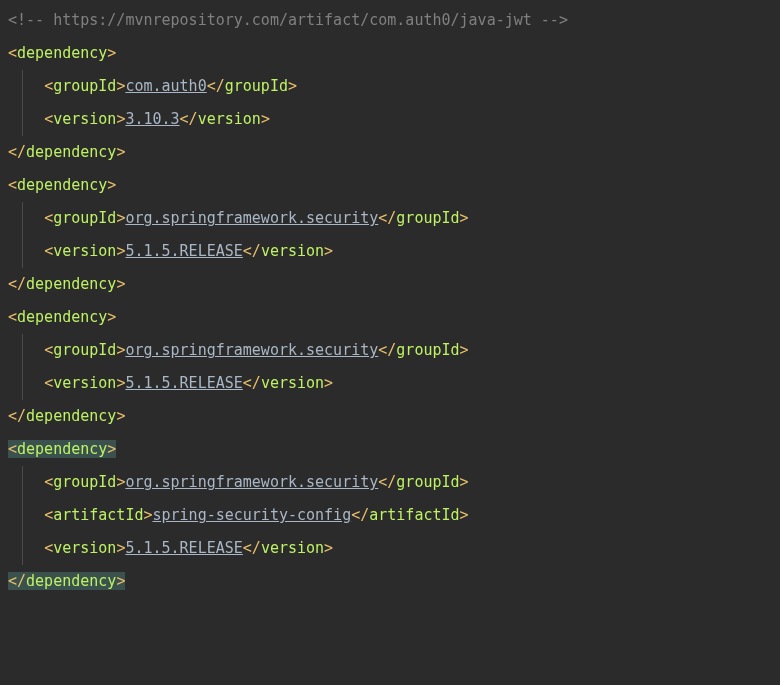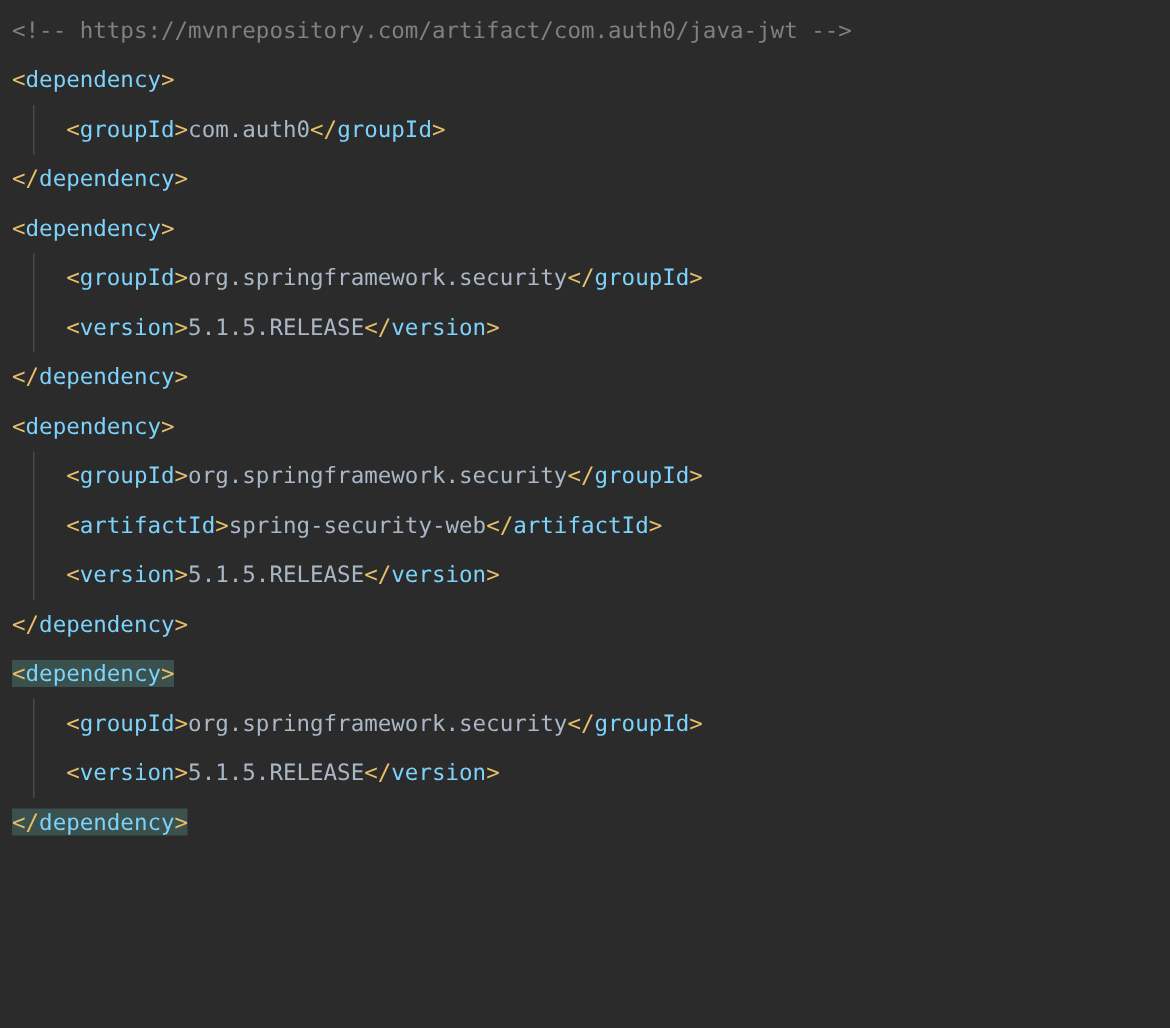--- a/index.html
+++ b/index.html
@@ -22,39 +22,40 @@
     .indent-guide {
       position: absolute;
       left: 22px;
       top: 0;
       bottom: 0;
       width: 1px;
       background: #4b4b4b;
     }
     .comment { color: #808080; }
     .bracket { color: #e8bf6a; }
-    .tag { color: #7dd3fc; }
-    .text { color: #a9b7c6; }
+    .tag { color: #bef264; }
+    .text { color: #a9b7c6; text-decoration: underline; }
     .hl-open { background: #3b514d; }
     .hl-close { background: #3b514d; }
   </style>
 </head>
 <body>
 
 <div id="editor">
     <div class="line"><span class="comment">&lt;!-- https://mvnrepository.com/artifact/com.auth0/java-jwt --&gt;</span></div>
     <div class="line"><span class="bracket">&lt;</span><span class="tag">dependency</span><span class="bracket">&gt;</span></div>
     <div class="line"><span class="indent-guide"></span>    <span class="bracket">&lt;</span><span class="tag">groupId</span><span class="bracket">&gt;</span><span class="text">com.auth0</span><span class="bracket">&lt;/</span><span class="tag">groupId</span><span class="bracket">&gt;</span></div>
+    <div class="line"><span class="indent-guide"></span>    <span class="bracket">&lt;</span><span class="tag">version</span><span class="bracket">&gt;</span><span class="text">3.10.3</span><span class="bracket">&lt;/</span><span class="tag">version</span><span class="bracket">&gt;</span></div>
     <div class="line"><span class="bracket">&lt;/</span><span class="tag">dependency</span><span class="bracket">&gt;</span></div>
     <div class="line"><span class="bracket">&lt;</span><span class="tag">dependency</span><span class="bracket">&gt;</span></div>
     <div class="line"><span class="indent-guide"></span>    <span class="bracket">&lt;</span><span class="tag">groupId</span><span class="bracket">&gt;</span><span class="text">org.springframework.security</span><span class="bracket">&lt;/</span><span class="tag">groupId</span><span class="bracket">&gt;</span></div>
     <div class="line"><span class="indent-guide"></span>    <span class="bracket">&lt;</span><span class="tag">version</span><span class="bracket">&gt;</span><span class="text">5.1.5.RELEASE</span><span class="bracket">&lt;/</span><span class="tag">version</span><span class="bracket">&gt;</span></div>
     <div class="line"><span class="bracket">&lt;/</span><span class="tag">dependency</span><span class="bracket">&gt;</span></div>
     <div class="line"><span class="bracket">&lt;</span><span class="tag">dependency</span><span class="bracket">&gt;</span></div>
     <div class="line"><span class="indent-guide"></span>    <span class="bracket">&lt;</span><span class="tag">groupId</span><span class="bracket">&gt;</span><span class="text">org.springframework.security</span><span class="bracket">&lt;/</span><span class="tag">groupId</span><span class="bracket">&gt;</span></div>
-    <div class="line"><span class="indent-guide"></span>    <span class="bracket">&lt;</span><span class="tag">artifactId</span><span class="bracket">&gt;</span><span class="text">spring-security-web</span><span class="bracket">&lt;/</span><span class="tag">artifactId</span><span class="bracket">&gt;</span></div>
     <div class="line"><span class="indent-guide"></span>    <span class="bracket">&lt;</span><span class="tag">version</span><span class="bracket">&gt;</span><span class="text">5.1.5.RELEASE</span><span class="bracket">&lt;/</span><span class="tag">version</span><span class="bracket">&gt;</span></div>
     <div class="line"><span class="bracket">&lt;/</span><span class="tag">dependency</span><span class="bracket">&gt;</span></div>
     <div class="line"><span class="hl-open"><span class="bracket">&lt;</span><span class="tag">dependency</span><span class="bracket">&gt;</span></span></div>
     <div class="line"><span class="indent-guide"></span>    <span class="bracket">&lt;</span><span class="tag">groupId</span><span class="bracket">&gt;</span><span class="text">org.springframework.security</span><span class="bracket">&lt;/</span><span class="tag">groupId</span><span class="bracket">&gt;</span></div>
+    <div class="line"><span class="indent-guide"></span>    <span class="bracket">&lt;</span><span class="tag">artifactId</span><span class="bracket">&gt;</span><span class="text">spring-security-config</span><span class="bracket">&lt;/</span><span class="tag">artifactId</span><span class="bracket">&gt;</span></div>
     <div class="line"><span class="indent-guide"></span>    <span class="bracket">&lt;</span><span class="tag">version</span><span class="bracket">&gt;</span><span class="text">5.1.5.RELEASE</span><span class="bracket">&lt;/</span><span class="tag">version</span><span class="bracket">&gt;</span></div>
     <div class="line"><span class="hl-close"><span class="bracket">&lt;/</span><span class="tag">dependency</span><span class="bracket">&gt;</span></span></div>
   </div>
 
 </body></html>

